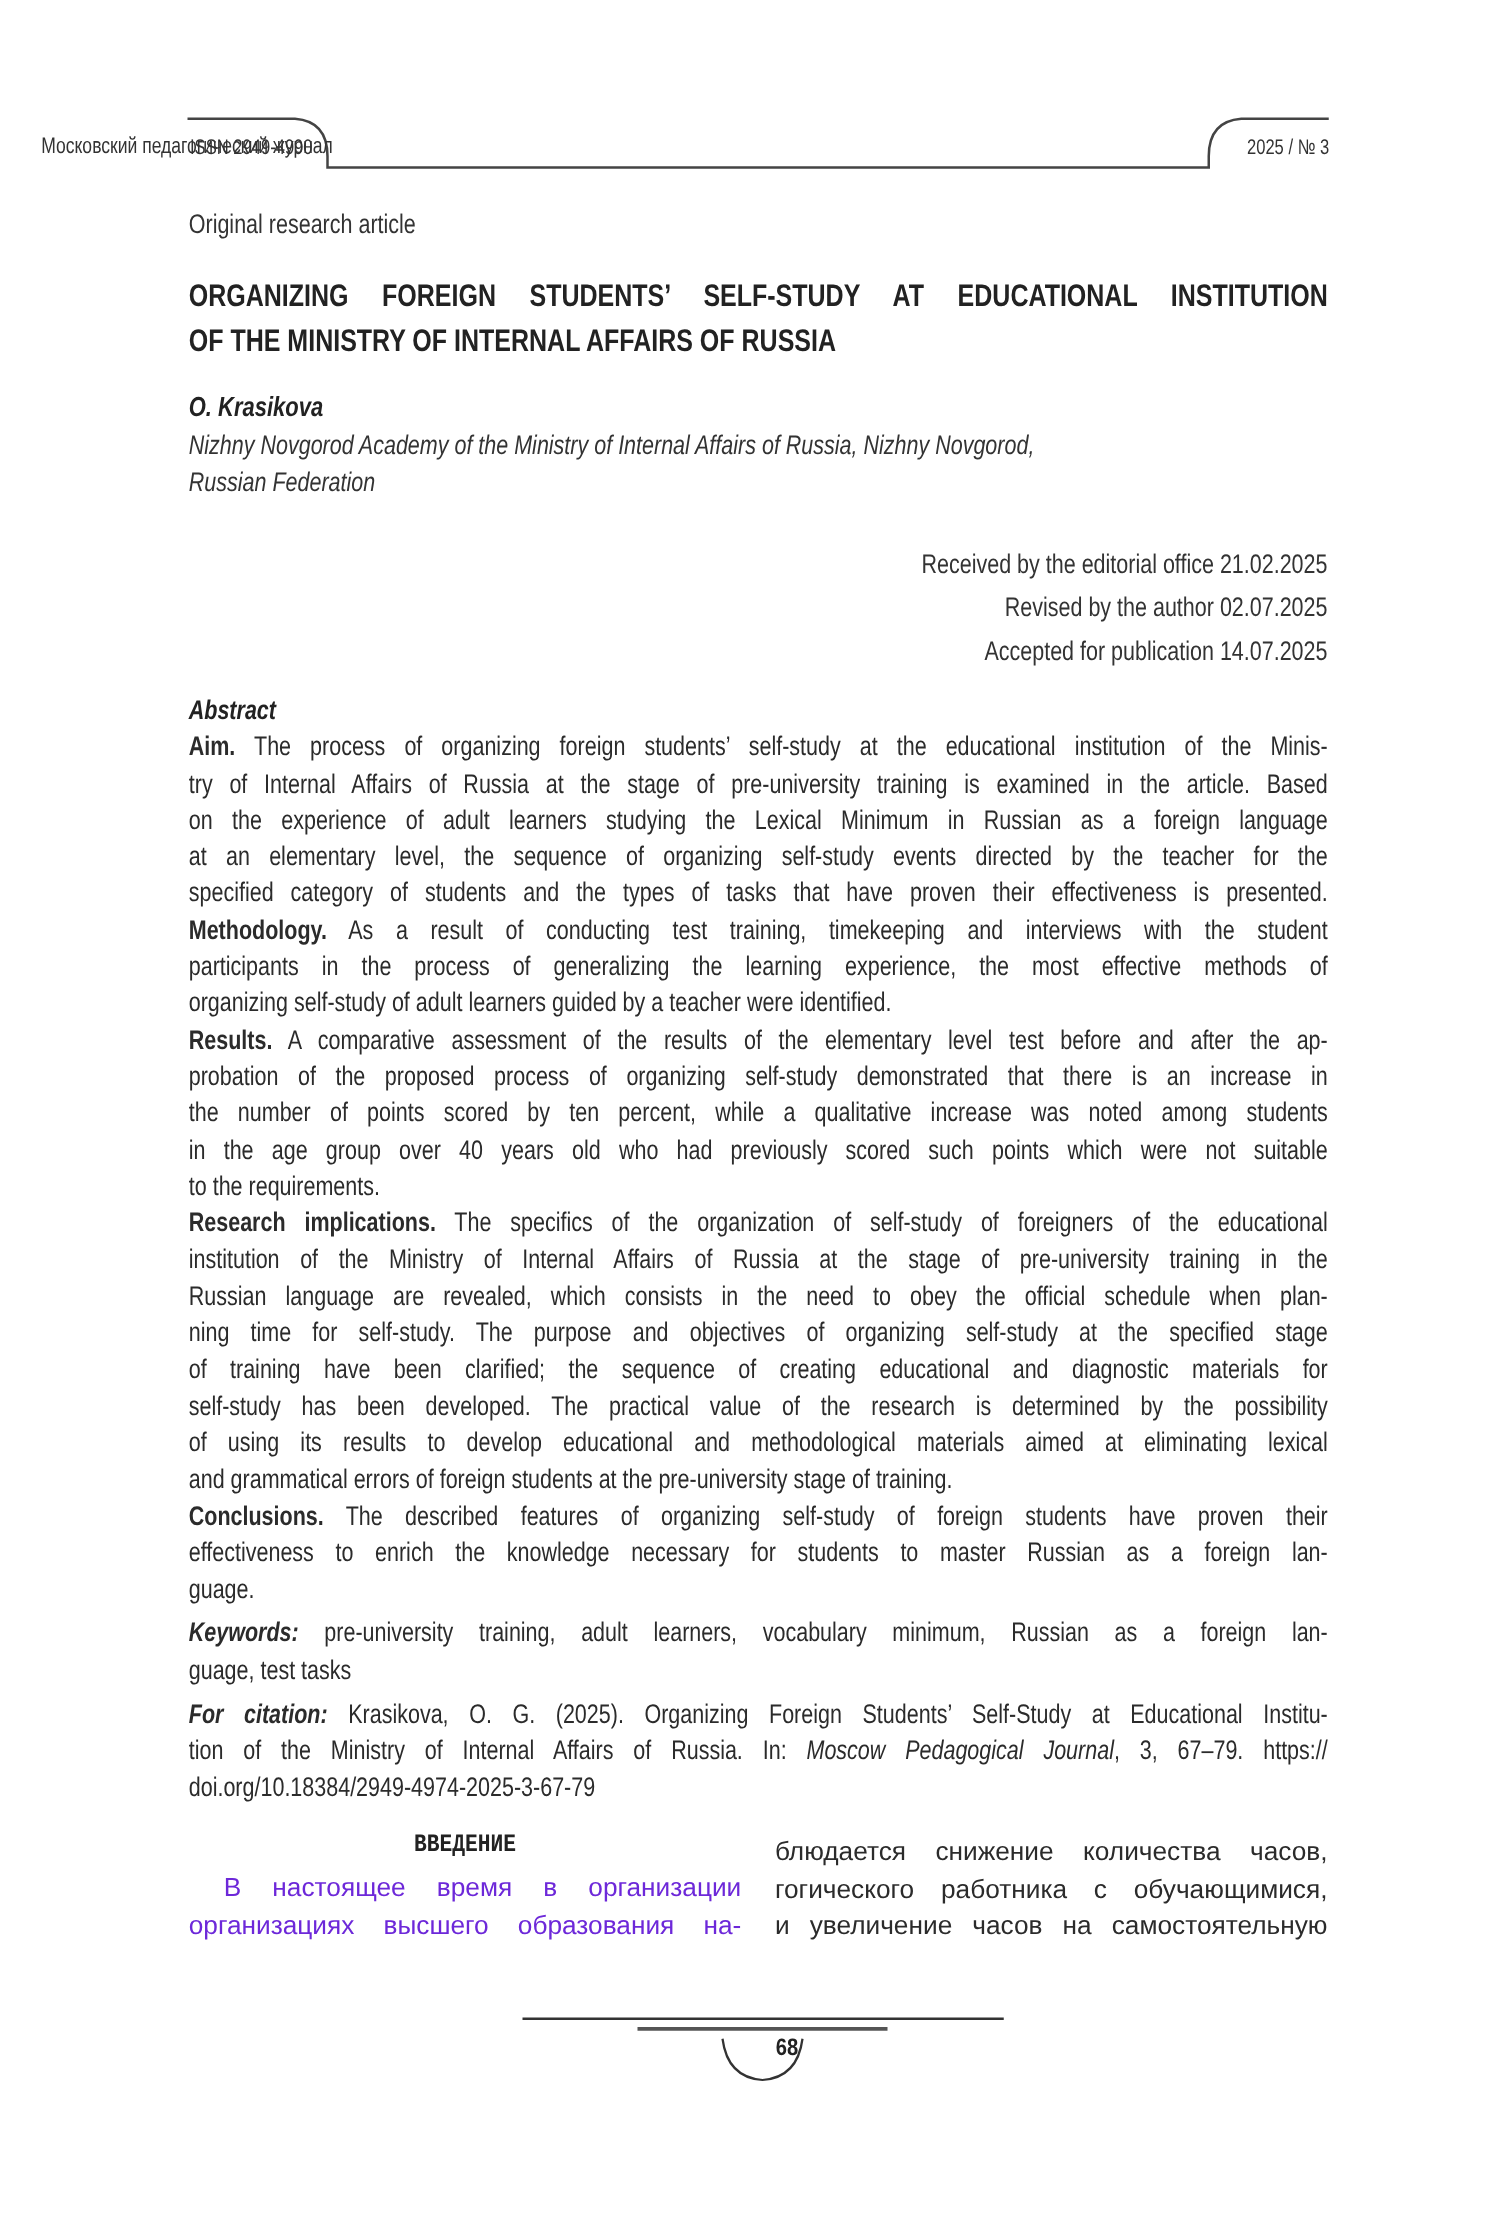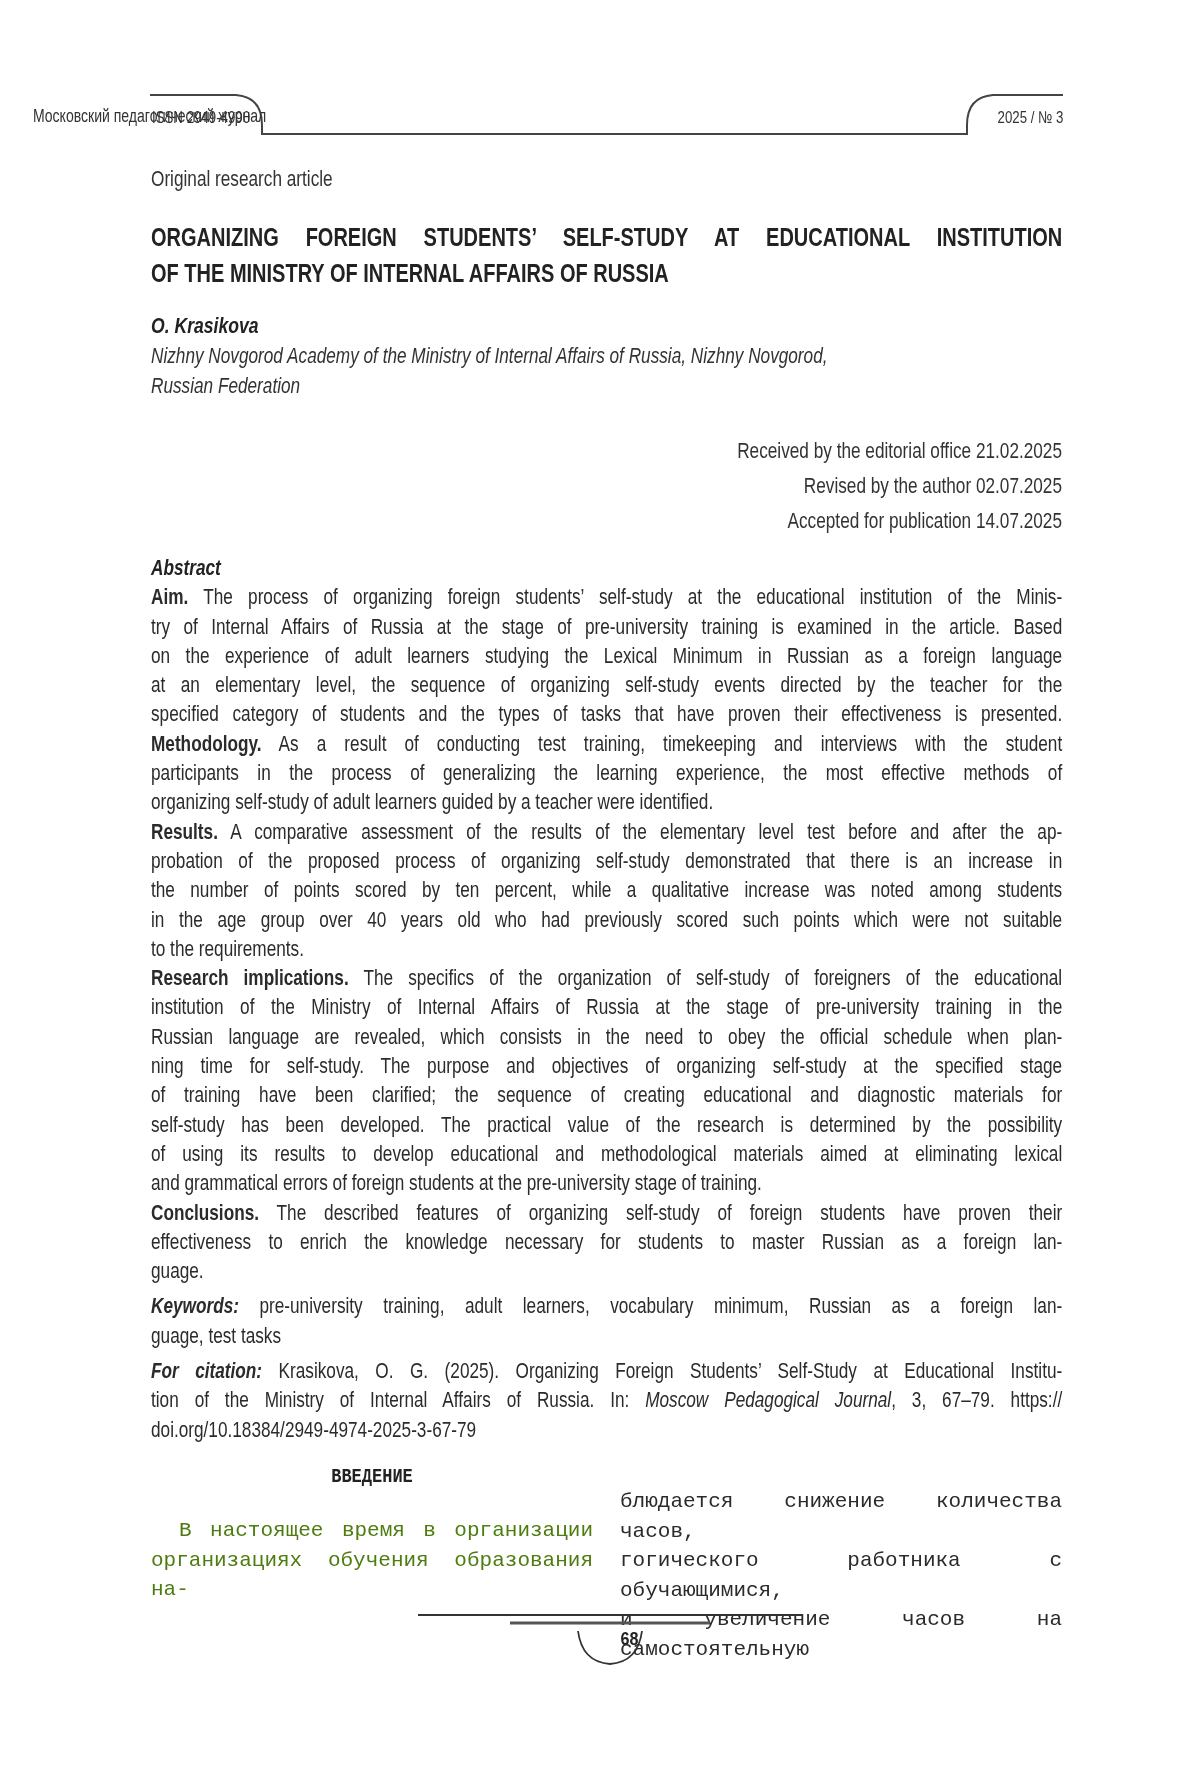--- a/index.html
+++ b/index.html
@@ -3,21 +3,21 @@
 <meta charset="utf-8">
 <style>
   html, body { margin:0; padding:0; background:#ffffff; }
   body { width:1200px; height:1783px; position:relative; overflow:hidden;
          font-family:"Liberation Sans", sans-serif; color:#2a2a2a; }
   .abs { position:absolute; }
   .jline { display:block; text-align:justify; text-align-last:justify; white-space:normal; }
   b { font-weight:bold; }
   .hdr-text { font-size:17px; color:#333; transform:scaleX(0.78); transform-origin:0 0; white-space:nowrap; }
   .body-font { font-size:21.5px; line-height:29.3px; color:#2b2b2b; }
-  .serif { font-family:Liberation Mono, monospace;margin-top:20px; }
+  .serif { font-family:Liberation Sans, sans-serif; }
 </style>
 </head>
 <body>
 
 <svg class="abs" style="left:0;top:0" width="1200" height="150">
   <path d="M150 95 L236 95 Q262 97 262 125 L262 134 L967 134 L967 125 Q967 97 993 95 L1063 95" fill="none" stroke="#444" stroke-width="2"></path>
 </svg>
 <div class="abs hdr-text" style="left:152px;top:108px;">ISSN 2949-4990</div>
 <div class="abs" style="left:0;width:1200px;top:106px;">
   <span style="display:inline-block;font-size:18px;color:#333;transform:scaleX(0.78);white-space:nowrap;">Московский педагогический журнал</span>
@@ -83,23 +83,23 @@
   <div style="height:6px"></div>
   <div class="jline"><b style="font-style:italic;">For citation:</b><span> Krasikova, O. G. (2025). Organizing Foreign Students’ Self-Study at Educational Institu-</span></div>
   <div class="jline"><span>tion of the Ministry of Internal Affairs of Russia. In: </span><i>Moscow Pedagogical Journal</i><span>, 3, 67–79. https://</span></div>
   <div>doi.org/10.18384/2949-4974-2025-3-67-79</div>
 </div>
 
 <div class="abs" style="left:151px;top:1465px;width:442px;text-align:center;font-family:Liberation Mono, monospace;">
   <span style="display:inline-block;font-size:20px;font-weight:bold;color:#222;transform:scaleX(0.85);">ВВЕДЕНИЕ</span>
 </div>
 
-<div class="abs serif" style="left:151px;top:1496px;width:442px;font-size:21px;line-height:29.5px;color:#4d7c0f;">
+<div class="abs serif" style="left:151px;top:1496px;width:442px;font-size:21px;line-height:29.5px;color:#6d28d9;">
   <div class="jline" style="padding-left:28px;">В настоящее время в организации</div>
-  <div class="jline">организациях обучения образования на-</div>
+  <div class="jline">организациях высшего образования на-</div>
 </div>
 
 <div class="abs serif" style="left:620px;top:1467px;width:442px;font-size:21px;line-height:29.5px;color:#2b2b2b;">
   <div class="jline">блюдается снижение количества часов,</div>
   <div class="jline">гогического работника с обучающимися,</div>
   <div class="jline">и увеличение часов на самостоятельную</div>
 </div>
 
 <svg class="abs" style="left:0;top:1600px" width="1200" height="80">
   <line x1="418" y1="15" x2="803" y2="15" stroke="#333" stroke-width="2"></line>

